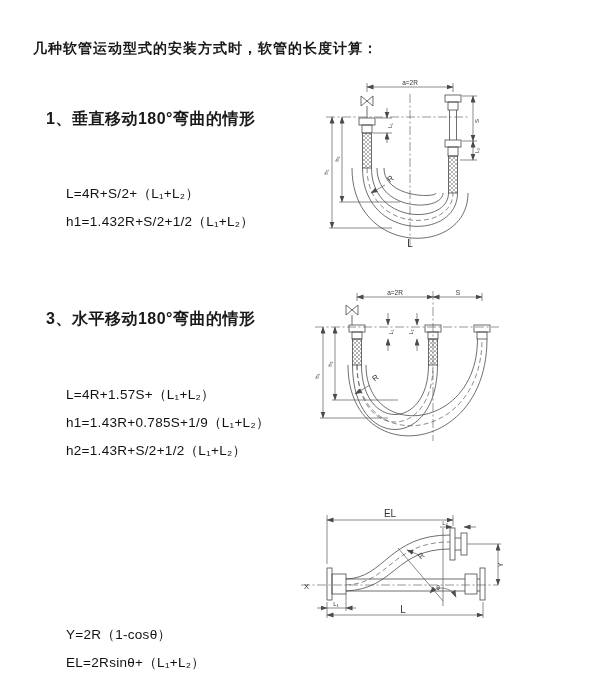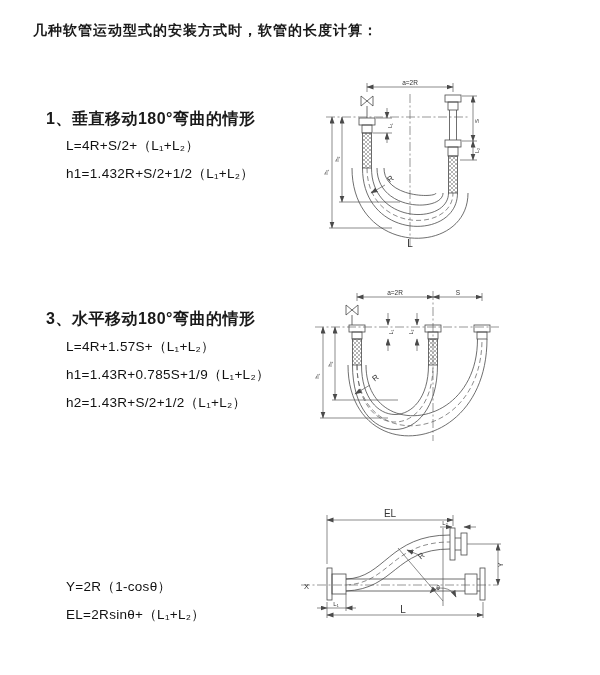--- a/index.html
+++ b/index.html
@@ -3,30 +3,30 @@
 <meta charset="utf-8">
 <style>
   html,body { margin:0; padding:0; background:#e8e8e8; }
   .page {
     position:relative; width:600px; height:675px; margin:0 auto;
     background:#ffffff; overflow:hidden;
     font-family:"Liberation Sans","DejaVu Sans",sans-serif;
     color:#1a1a1a;
   }
   .title {
-    position:absolute; left:33px; top:22px;
+    position:absolute; left:33px; top:40px;
     font-size:14px; font-weight:bold; letter-spacing:1px; white-space:nowrap;
   }
   .heading {
     position:absolute; left:46px;
     font-size:16px; font-weight:bold; letter-spacing:0.5px; white-space:nowrap;
   }
   .formula {
     position:absolute; left:66px;
-    font-size:13.5px; font-weight:400; letter-spacing:0.3px; white-space:nowrap; color:#111;
+    font-size:13.5px; font-weight:400; letter-spacing:0.3px; white-space:nowrap; color:#111;margin-top:48px;
   }
   svg.diag { position:absolute; }
   svg.diag text {
     font-family:"Liberation Sans","DejaVu Sans",sans-serif;
     fill:#333; stroke:none;
   }
   .ln   { stroke:#4a4a4a; stroke-width:0.8; fill:none; }
   .thin { stroke:#5a5a5a; stroke-width:0.7; fill:none; }
   .cl   { stroke:#6a6a6a; stroke-width:0.7; fill:none; stroke-dasharray:9 2.5 2 2.5; }
   .dash { stroke:#5a5a5a; stroke-width:0.7; fill:none; stroke-dasharray:5 3; }

